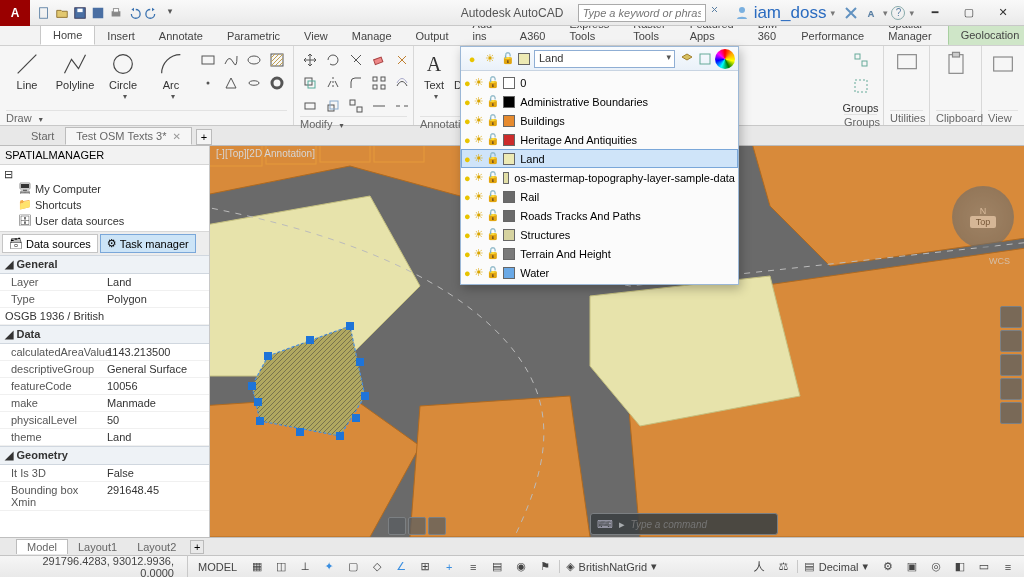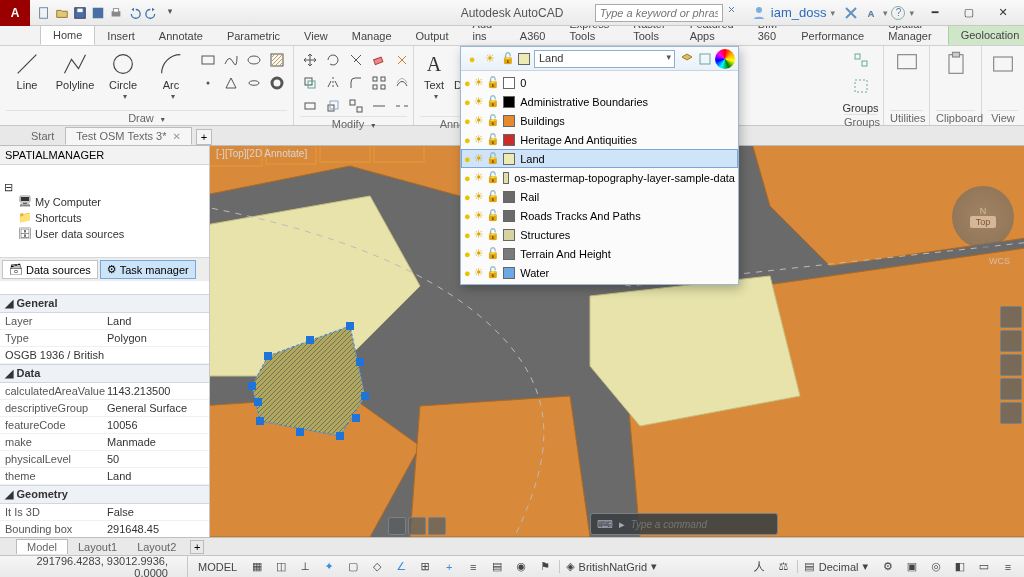--- a/index.html
+++ b/index.html
@@ -9,66 +9,66 @@
   .titlebar { height: 26px; background: linear-gradient(#f9f9f9,#eaeaea); border-bottom: 1px solid #c8c8c8; display: flex; align-items: center; position: relative; }
   .app-logo { width: 30px; height: 26px; background: #9a0000; display: flex; align-items: center; justify-content: center; color:#fff; font-weight:bold;}
   .app-logo::after{content:"A"; font-size:12px;}
   .qat { display: flex; gap: 2px; padding: 0 6px; }
   .qat-btn { width: 16px; height: 16px; border: 1px solid transparent; display:inline-block; }
   .qat-btn svg { width:14px; height:14px; display:block; }
   .title-center { position:absolute; left:50%; transform:translateX(-50%); color:#555; font-size:12px; }
   .title-right { margin-left:auto; display:flex; align-items:center; gap:4px; padding-right:4px; }
   .search-box { width: 128px; height:18px; border:1px solid #aaa; background:#fff; padding:1px 4px; font-style:italic; color:#888; font-size:11px; }
   .user-cluster { display:flex; align-items:center; gap:4px; padding:0 4px; }
-  .user-name{color:#2a6bc0; font-size:13px;}
+  .user-name{color:#2a6bc0; font-size:17px;}
   .window-btns { display:flex; }
   .window-btn { width:34px; height:22px; display:flex; align-items:center; justify-content:center; font-size:11px; color:#333; }
 
   
   .ribbon-tabs { height: 20px; background:#f3f3f3; border-bottom:1px solid #d0d0d0; display:flex; align-items:flex-end; padding-left:40px; font-size:11px;}
   .rtab { padding: 3px 12px; color:#444; cursor:default;}
   .rtab.active { background:#fff; border:1px solid #c8c8c8; border-bottom:1px solid #fff; }
   .rtab.geo { background:#cfe6c8; border:1px solid #a8cfa0; border-bottom:1px solid #cfe6c8; margin-left:4px;}
   .rtab-drop { font-size:9px; color:#777; padding:3px 4px;}
 
   
   .ribbon { height: 80px; background:#f6f6f6; border-bottom:1px solid #c8c8c8; display:flex; }
   .panel { border-right:1px solid #d8d8d8; padding: 4px 6px 0 6px; display:flex; flex-direction:column; position:relative;}
   .panel-body { flex:1; display:flex; gap:6px; align-items:flex-start;}
-  .panel-title { font-size:11px; color:#666; text-align:center; padding:1px 0; border-top:1px solid #e2e2e2; cursor:default;}
+  .panel-title { font-size:11px; color:#666; text-align:left; padding:1px 0; border-top:1px solid #e2e2e2; cursor:default;}
   .bigbtn { width:42px; display:flex; flex-direction:column; align-items:center; gap:1px; font-size:11px; color:#333; }
   .bigbtn .ic{ width:28px; height:28px; display:flex; align-items:center; justify-content:center;}
   .bigbtn .lab{ text-align:center; line-height:1.1;}
   .smgrid { display:grid; grid-template-columns: repeat(4,20px); grid-auto-rows:20px; gap:3px; }
   .sm { width:20px; height:20px; border:1px solid transparent; display:flex; align-items:center; justify-content:center; }
   .sm svg{width:16px;height:16px;}
   .panel-drop{font-size:8px; color:#555; padding-left:4px;}
 
   
   .doctabs { height:20px; background:#e8e8e8; display:flex; align-items:flex-end; padding-left:20px; font-size:11px; border-bottom:1px solid #bcbcbc;}
   .doctab { padding:2px 10px; border:1px solid transparent; color:#666;}
   .doctab.active { background:#f6f6f6; border:1px solid #bcbcbc; border-bottom-color:#f6f6f6;}
   .doctab .close{font-size:10px; color:#999; padding-left:6px;}
   .newtab{ width:16px; height:16px; border:1px solid #bbb; display:flex; align-items:center; justify-content:center; margin-left:4px; background:#f4f4f4;}
 
   
   .workspace { display:flex; height: 391px; }
-  .leftstack { width:210px; display:flex; flex-direction:column; border-right:1px solid #c8c8c8; background:#fff;gap:13px;}
+  .leftstack { width:210px; display:flex; flex-direction:column; border-right:1px solid #c8c8c8; background:#fff;}
   .sm-head{ font-size:11px; padding:3px 5px; background:#f2f2f2; border-bottom:1px solid #d6d6d6;}
   .sm-tree{ padding:3px 4px; font-size:11px; color:#333; background:#fff; height:66px; position:relative;}
   .tree-row{display:flex; align-items:center; gap:3px; padding:1px 0 1px 14px;}
   .tree-ic{width:14px;height:14px; display:inline-block;}
   .tabstrip{ display:flex; gap:2px; padding:2px; background:#ededed; border-top:1px solid #d8d8d8;}
   .ltab{font-size:11px; padding:2px 6px; border:1px solid #c5c5c5; background:#fff; display:flex; align-items:center; gap:3px;}
   .ltab.active{ background:#cce4f7; border-color:#7aa7d9;}
 
   .propgrid{ flex:1; overflow:auto; font-size:11px; background:#fff;}
   .cat{ background:#eef2f6; padding:2px 5px; font-weight:bold; color:#333; border-top:1px solid #d0d7df; border-bottom:1px solid #d0d7df;}
   .prow{ display:flex; border-bottom:1px solid #f0f0f0;}
-  .prow .pk{ width:102px; padding:2px 5px; color:#555;}
+  .prow .pk{ width:102px; padding:2px 11px; color:#555;}
   .prow .pv{ flex:1; padding:2px 5px; color:#333;}
 
   
   .maparea{ flex:1; position:relative; background:#474b4e; overflow:hidden;}
   .viewport-label{position:absolute; top:2px; left:6px; color:#d6d6d6; font-size:10px;}
   .map-svg{width:100%; height:100%;}
   .compass{position:absolute; top:40px; right:10px; width:62px; height:62px; border-radius:50%; background:radial-gradient(#7a7f82,#5f6366); opacity:.6; display:flex;align-items:center;justify-content:center;color:#ddd;font-size:9px; flex-direction:column;}
   .wcs{position:absolute; top:110px; right:14px; color:#d4d4d4;font-size:9px; opacity:.7;}
   .rightvbar{position:absolute; right:2px; top:160px; width:22px; display:flex; flex-direction:column; gap:2px;}
   .rbtn{width:22px;height:22px; background:rgba(90,94,97,0.75); border:1px solid #7c8083; border-radius:2px;}
@@ -94,21 +94,21 @@
   .rainbow{width:20px;height:20px; border-radius:50%; background:conic-gradient(red,orange,yellow,green,cyan,blue,magenta,red);}
 
   
   .bottomtabs{ height:18px; background:#e9e9e9; display:flex; align-items:center; padding-left:16px; font-size:11px; border-top:1px solid #bfbfbf;}
   .btab{ padding:1px 10px; color:#666;}
   .btab.active{ background:#fff; border:1px solid #bcbcbc; border-bottom:none;}
   .bplus{width:14px;height:14px;border:1px solid #bbb; display:flex;align-items:center;justify-content:center;margin-left:4px;}
 
   
   .status{ height:22px; background:linear-gradient(#f6f6f6,#e9e9e9); border-top:1px solid #c4c4c4; display:flex; align-items:center; font-size:11px; color:#444; padding:0 6px; gap:4px;}
-  .status .coords{ width:182px; text-align:right; padding-right:19px; border-right:1px solid #c8c8c8;}
+  .status .coords{ width:182px; text-align:right; padding-right:13px; border-right:1px solid #c8c8c8;}
   .status .mode{ padding:0 6px; }
   .status .sbtn{ width:20px; height:18px; display:flex; align-items:center; justify-content:center; }
   .status .spacer{flex:1;}
   .status .seg{border-left:1px solid #c8c8c8; padding:0 6px; display:flex; align-items:center; gap:4px;}
 </style>
 </head>
 <body>
 
 <div class="titlebar">
   <div class="app-logo"></div>
@@ -581,21 +581,21 @@
           </div>
           <div class="prow">
             <div class="pk">Bounding box Xmin</div>
             <div class="pv">291648.45</div>
           </div>
         </div>
     </div>
   </div>
 
   <div class="maparea">
-    <div class="viewport-label">[-][Top][2D Annotate]</div>
+    <div class="viewport-label">[-][Top][2D Annotation]</div>
     <svg class="map-svg" viewBox="0 0 814 391" preserveAspectRatio="none">
 
       <rect x="0" y="0" width="814" height="391" fill="#6a6a6a"></rect>
 
       <polygon points="-10,-10 280,-10 250,50 140,20 -10,50" fill="#d88a3a" stroke="#b06a20"></polygon>
       <polygon points="290,-10 520,-10 480,30 320,60 260,30" fill="#e7e3ab" stroke="#c5c080"></polygon>
       <polygon points="540,-10 830,-10 830,90 620,120 560,60" fill="#d88a3a" stroke="#b06a20"></polygon>
       <polygon points="-10,80 160,50 210,140 120,230 -10,230" fill="#e7e3ab" stroke="#c5c080"></polygon>
       <polygon points="-10,260 140,250 210,300 160,391 -10,391" fill="#d88a3a" stroke="#b06a20"></polygon>
       <polygon points="210,260 360,250 380,391 200,391" fill="#d88a3a" stroke="#b06a20"></polygon>

